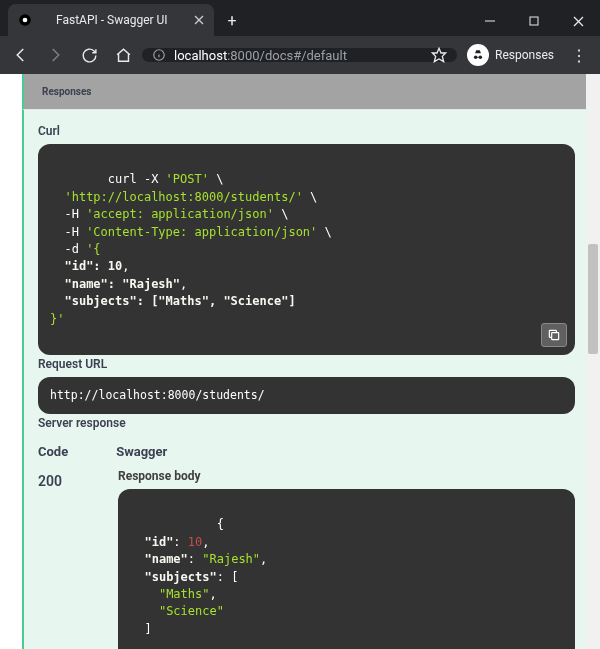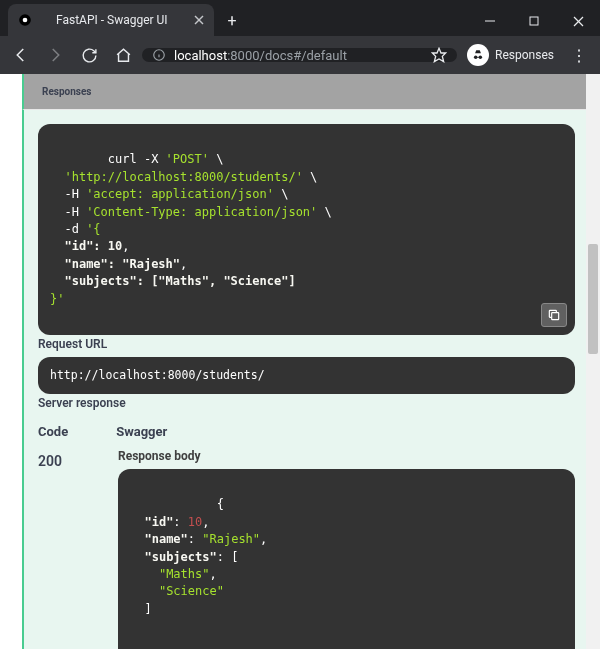--- a/index.html
+++ b/index.html
@@ -312,20 +312,21 @@
 </div>
 
 <div class="viewport">
   <div class="scrollbar-track">
     <div class="scrollbar-thumb"></div>
   </div>
   <div class="page-scroll">
     <div class="responses-header">Responses</div>
 
     <div class="green-panel">
+      <div class="section-label">Curl</div>
       <div id="curl-block" class="code-block">
         <span><span class="plain">curl -X </span><span class="kw">'POST'</span><span class="plain"> \
   </span><span class="kw">'http://localhost:8000/students/'</span><span class="plain"> \
   -H </span><span class="kw">'accept: application/json'</span><span class="plain"> \
   -H </span><span class="kw">'Content-Type: application/json'</span><span class="plain"> \
   -d </span><span class="kw">'{</span>
   <span class="key">"id": 10</span>,
   <span class="key">"name": "Rajesh"</span>,
   <span class="key">"subjects": ["Maths", "Science"]</span>
 <span class="kw">}'</span></span><div class="copy-btn">

